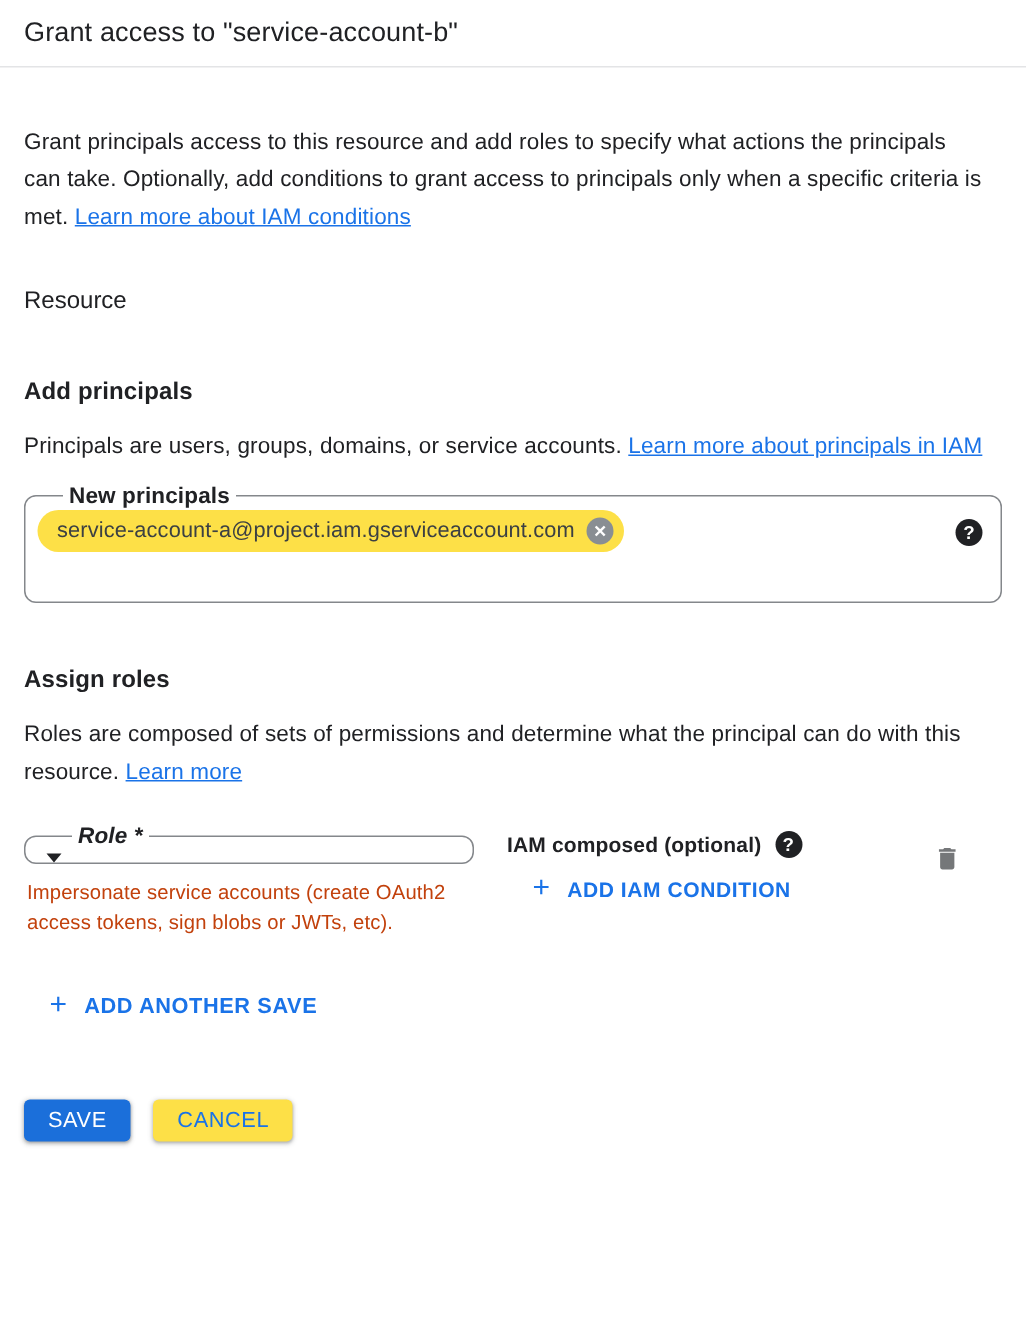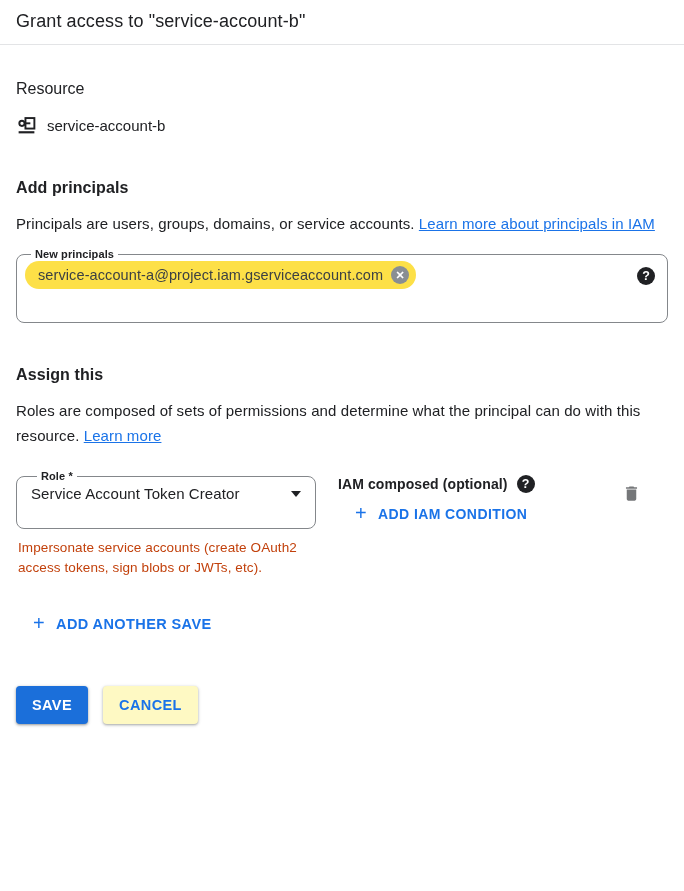--- a/index.html
+++ b/index.html
@@ -36,22 +36,22 @@
   .section-heading { margin-top: 43px; font-size: 16px; font-weight: 700; letter-spacing: .1px; }
   .section-desc { margin-top: 14px; max-width: 640px; }
 
   
   fieldset.outlined {
     border: 1px solid #84878b;
     border-radius: 8px;
     min-inline-size: 0;
   }
   fieldset.outlined legend {
-    font-size: 11px; font-weight: 700; color: #202124;
-    padding: 0 4px; margin-left: 6px; letter-spacing: .1px;
+    font-size: 15px; font-weight: 700; color: #202124;
+    padding: 0 4px; margin-left: 17px; letter-spacing: .1px;
   }
 
   .principals-field { margin-top: 12px; padding: 1px 12px 13px 8px; }
   .principals-inner { display: flex; justify-content: space-between; align-items: flex-start; min-height: 48px; }
 
   .chip {
     display: inline-flex; align-items: center; gap: 8px;
     background: #fde047; border-radius: 15px;
     padding: 5px 7px 5px 13px;
     font-size: 14.5px; color: #3c4043; letter-spacing: .1px;
@@ -66,21 +66,21 @@
     width: 18px; height: 18px; border-radius: 50%;
     background: #202124; color: #fff;
     display: inline-flex; align-items: center; justify-content: center;
     font-size: 12.5px; font-weight: 700; cursor: pointer; flex: none;
   }
   .principals-inner .help-icon { margin-top: 6px; }
 
   
   .roles-row { margin-top: 22px; display: flex; align-items: flex-start; }
   .role-col { width: 300px; flex: none; }
-  .role-field { padding: 0 10px 26px 14px; }
+  .role-field { padding: 0 10px 0 14px; font-style: italic; }
   .role-value-row { display: flex; justify-content: space-between; align-items: center; padding-top: 3px; }
   .role-value { font-size: 15px; letter-spacing: .1px; }
   .arrow-down {
     width: 0; height: 0; margin-right: 4px;
     border-left: 5px solid transparent; border-right: 5px solid transparent;
     border-top: 6px solid #202124;
   }
   .role-helper {
     margin: 9px 0 0 2px; width: 282px;
     font-size: 13.5px; line-height: 19.5px; color: #c2410c; letter-spacing: .1px;
@@ -100,84 +100,73 @@
 
   .delete-col { margin-left: auto; margin-right: 27px; padding-top: 13px; }
   .trash-btn { background: none; border: none; cursor: pointer; padding: 0; }
   .trash-btn svg { display: block; }
 
   .add-role-btn { margin: 39px 0 0 17px; font-size: 14.5px; }
 
   
   .footer { margin: 51px 0 0; padding: 0 16px; display: flex; gap: 15px; }
   .btn {
-    height: 38px; padding: 0 16px; border-radius: 4px;
+    height: 28px; padding: 0 16px; border-radius: 4px;
     font-family: "Liberation Sans", sans-serif;
-    font-size: 14.5px; font-weight: 700; letter-spacing: .4px;
+    font-size: 14.5px; font-weight: 400; letter-spacing: .4px;
     cursor: pointer; border: none;
   }
   .btn-primary {
     background: #1b6fda; color: #fff;
     box-shadow: 0 1px 2px rgba(60,64,67,.35), 0 1px 3px 1px rgba(60,64,67,.18);
   }
   .btn-secondary {
-    background: #fef9c3; color: #1a73e8;
+    background: #fde047; color: #1a73e8;
     box-shadow: 0 1px 2px rgba(60,64,67,.3), 0 1px 3px 1px rgba(60,64,67,.15);
   }
 </style>
 </head>
 <body>
 
 <div class="dialog-header">
   <div class="dialog-title">Grant access to "service-account-b"</div>
 </div>
 
 <div class="content">
 
   
+  <p class="body-text intro"><span>Grant principals access to this resource and add roles to specify what actions the principals can take. Optionally, add conditions to grant access to principals only when a specific criteria is met.</span> <a class="inline-link">Learn more about IAM conditions</a></p>
 
   
   <div class="resource-heading">Resource</div>
-  <div class="resource-row">
-    <span class="sa-icon">
-      <svg width="21" height="21" viewBox="0 0 24 24">
-        <path fill="#202124" d="M3 18.5h18V21H3z"></path>
-        <circle cx="6.8" cy="9.5" r="3" fill="none" stroke="#202124" stroke-width="2.2"></circle>
-        <rect x="10.8" y="3.5" width="10.2" height="12" fill="none" stroke="#202124" stroke-width="2.2"></rect>
-        <rect x="9.2" y="8.4" width="7.2" height="2.2" fill="#202124"></rect>
-      </svg>
-    </span>
-    <span class="resource-name">service-account-b</span>
-  </div>
 
   
   <h2 class="section-heading">Add principals</h2>
   <p class="body-text section-desc"><span>Principals are users, groups, domains, or service accounts.</span> <a class="inline-link">Learn more about principals in IAM</a></p>
 
   <fieldset class="outlined principals-field">
     <legend>New principals</legend>
     <div class="principals-inner">
       <span class="chip">
         <span>service-account-a@project.iam.gserviceaccount.com</span>
         <span class="chip-remove">✕</span>
       </span>
       <span class="help-icon">?</span>
     </div>
   </fieldset>
 
   
-  <h2 class="section-heading">Assign this</h2>
+  <h2 class="section-heading">Assign roles</h2>
   <p class="body-text section-desc"><span>Roles are composed of sets of permissions and determine what the principal can do with this resource.</span> <a class="inline-link">Learn more</a></p>
 
   <div class="roles-row">
     <div class="role-col">
       <fieldset class="outlined role-field">
         <legend>Role *</legend>
         <div class="role-value-row">
-          <span class="role-value">Service Account Token Creator</span>
           <span class="arrow-down"></span>
         </div>
       </fieldset>
       <div class="role-helper">Impersonate service accounts (create OAuth2 access tokens, sign blobs or JWTs, etc).</div>
     </div>
 
     <div class="condition-col">
       <div class="condition-label-row">
         <span class="condition-label">IAM composed (optional)</span>
         <span class="help-icon">?</span>

